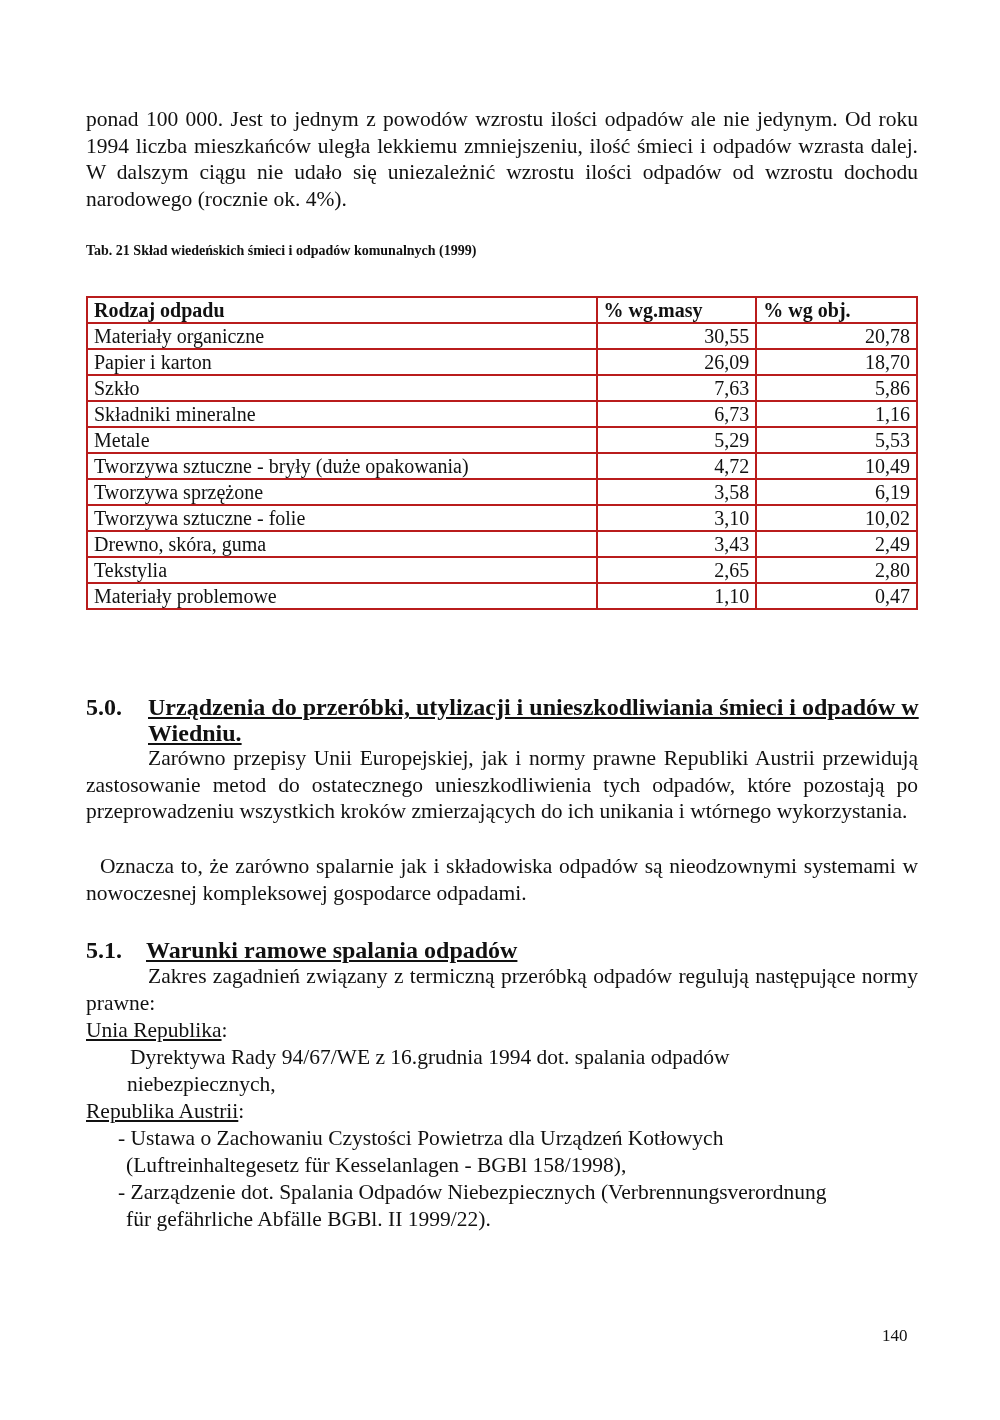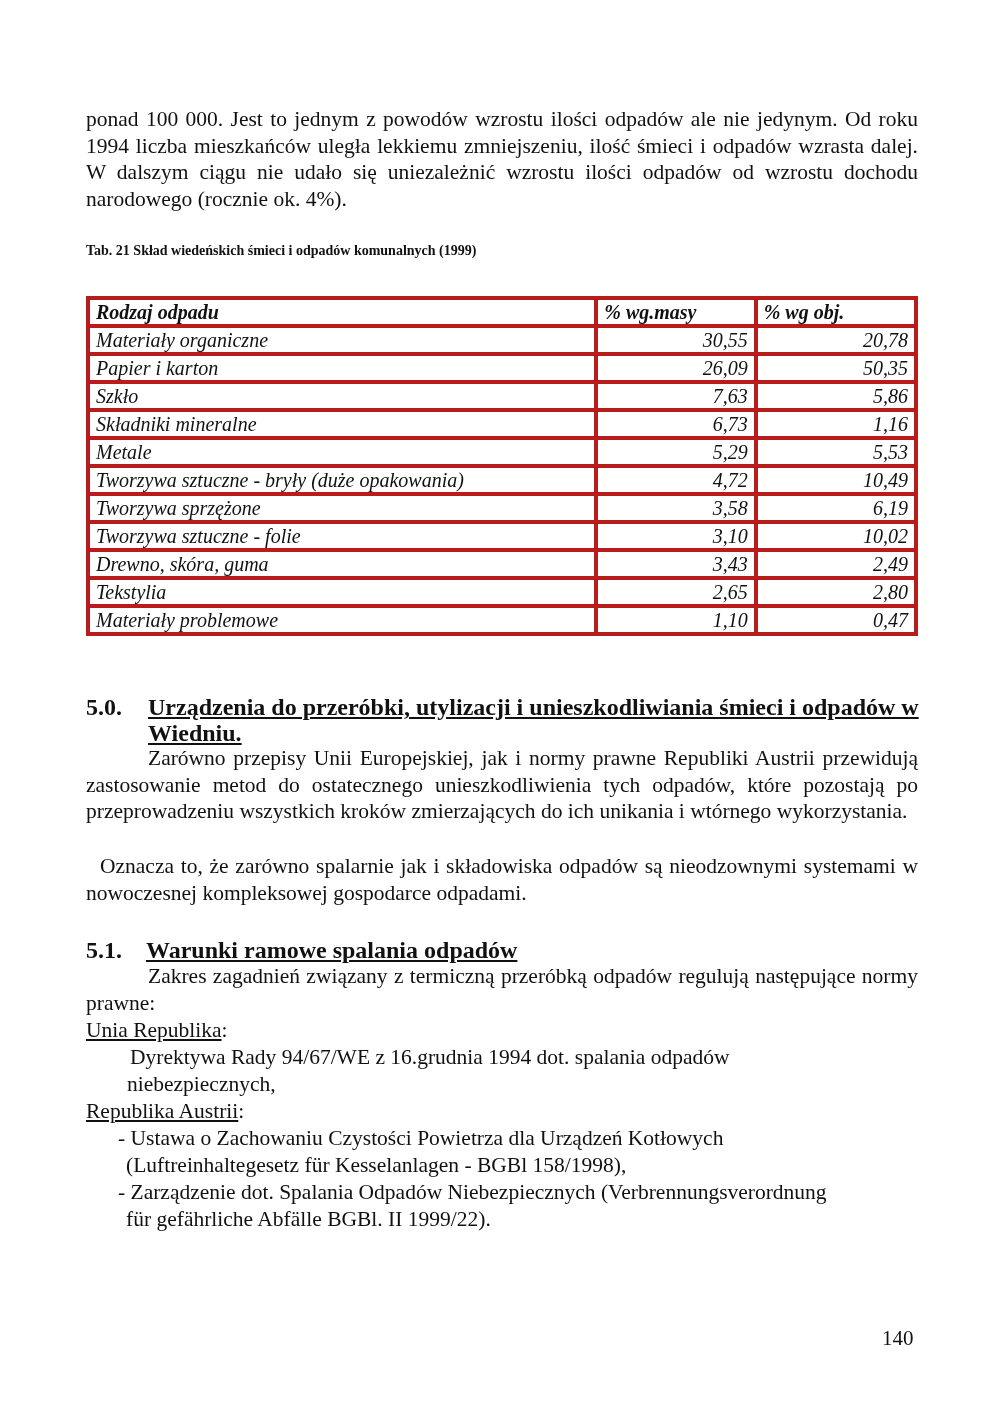--- a/index.html
+++ b/index.html
@@ -18,23 +18,22 @@
   .tab-caption {
     position: absolute; left: 86px; top: 243px;
     font-size: 14px; font-weight: bold; white-space: nowrap;
   }
   table.waste {
     position: absolute; left: 86px; top: 296px;
     border-collapse: collapse; width: 832px;
     font-size: 20px; line-height: 22px;
   }
   table.waste td, table.waste th {
-    border: 4px solid #b91c1c; padding: 1px 6px 1px 6px; height: 22px;
+    border: 2px solid #b91c1c; padding: 1px 6px 1px 6px; height: 22px;
     vertical-align: bottom;
-    font-style: italic;
   }
   table.waste th { font-weight: bold; text-align: left; }
   table.waste td.num { text-align: right; }
   table.waste col.c1 { width: 511px; }
   table.waste col.c2 { width: 160px; }
   table.waste col.c3 { width: 161px; }
 
   .heading {
     position: absolute; left: 86px; width: 840px;
     font-size: 24px; font-weight: bold; line-height: 26px;
@@ -53,21 +52,21 @@
   .ul { text-decoration: underline; }
   #l-eu { left: 86px; top: 1017px; }
   #l-eu-1 { left: 130px; top: 1044px; }
   #l-eu-2 { left: 127px; top: 1071px; }
   #l-at { left: 86px; top: 1098px; }
   #l-at-1a { left: 118px; top: 1125px; }
   #l-at-1b { left: 126px; top: 1152px; }
   #l-at-2a { left: 118px; top: 1179px; }
   #l-at-2b { left: 126px; top: 1206px; }
 
-  .page-number { position: absolute; left: 882px; top: 1326px; font-size: 21px; }
+  .page-number { position: absolute; left: 882px; top: 1326px; font-size: 17px; }
 </style>
 </head>
 <body>
 
 <div class="page">
 
   <div id="p-intro" class="para last-left">ponad 100 000. Jest to jednym z powodów wzrostu ilości odpadów ale nie jedynym. Od roku 1994 liczba mieszkańców uległa lekkiemu zmniejszeniu, ilość śmieci i odpadów wzrasta dalej. W dalszym ciągu nie udało się uniezależnić wzrostu ilości odpadów od wzrostu dochodu narodowego (rocznie ok. 4%).</div>
 
   <div class="tab-caption">Tab.  21 Skład wiedeńskich śmieci i odpadów komunalnych (1999)</div>
 
@@ -86,21 +85,21 @@
     </thead>
     <tbody>
       <tr>
           <td>Materiały organiczne</td>
           <td class="num">30,55</td>
           <td class="num">20,78</td>
         </tr>
       <tr>
           <td>Papier i karton</td>
           <td class="num">26,09</td>
-          <td class="num">50,35</td>
+          <td class="num">18,70</td>
         </tr>
       <tr>
           <td>Szkło</td>
           <td class="num">7,63</td>
           <td class="num">5,86</td>
         </tr>
       <tr>
           <td>Składniki mineralne</td>
           <td class="num">6,73</td>
           <td class="num">1,16</td>

